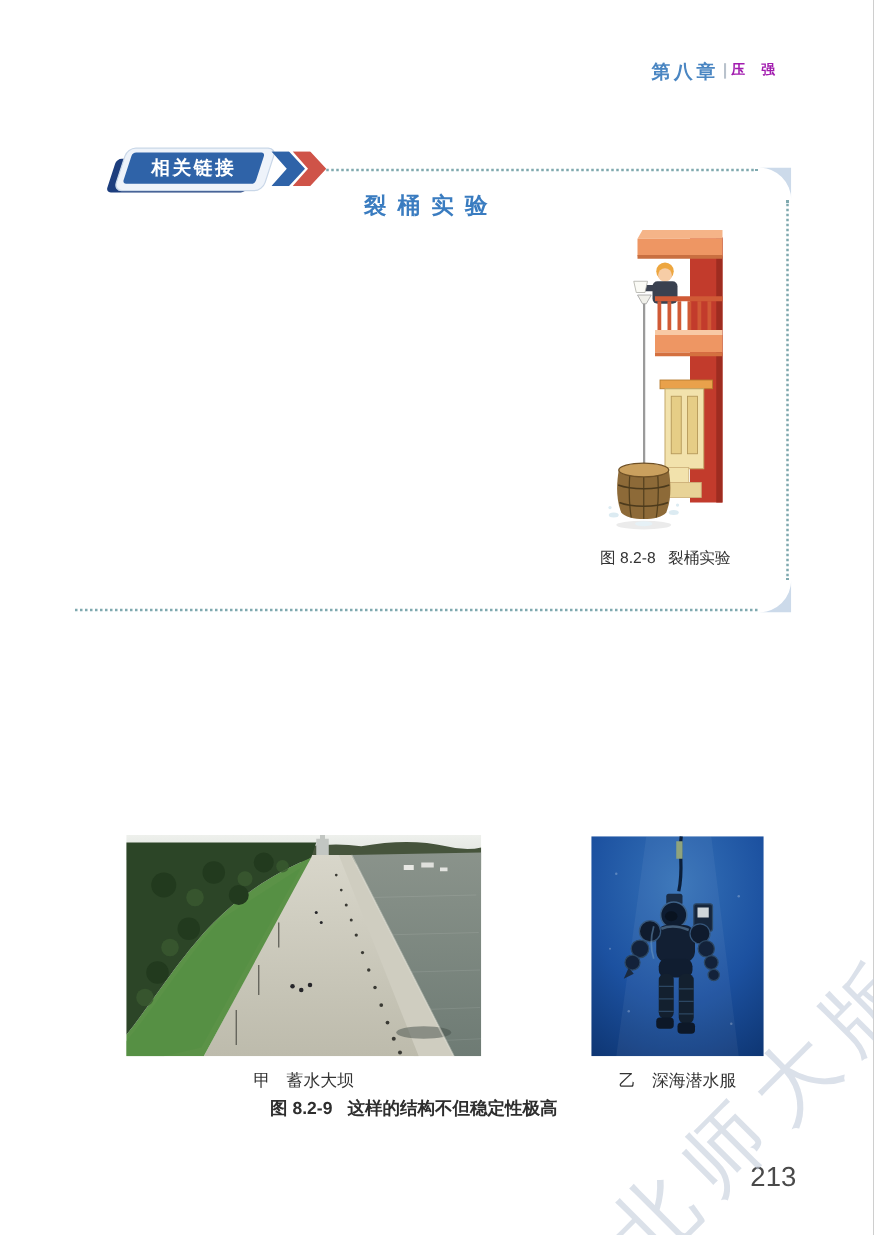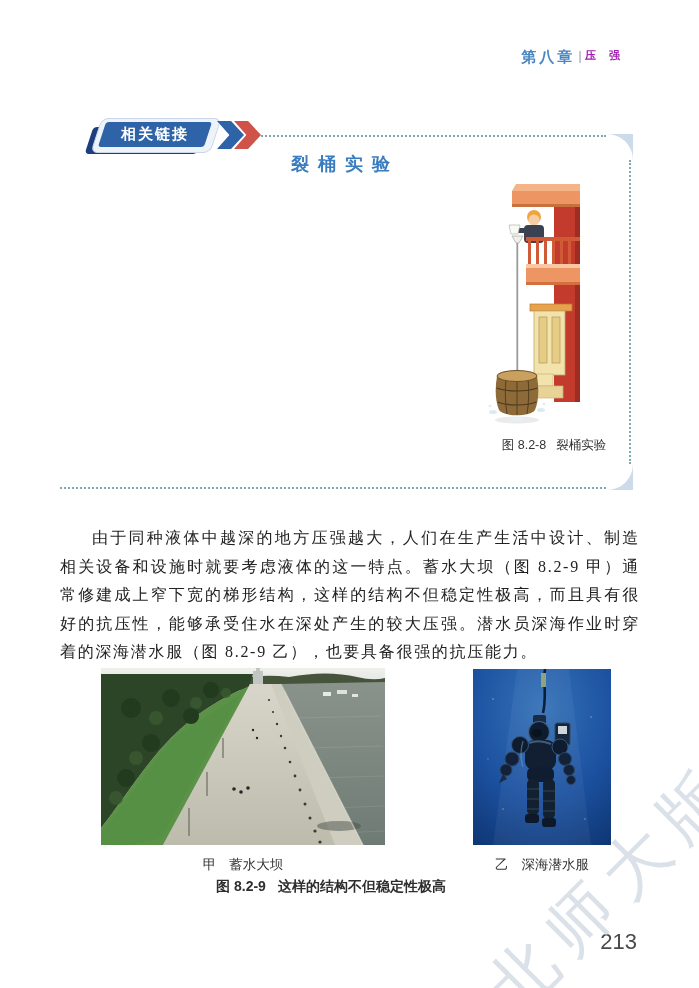--- a/index.html
+++ b/index.html
@@ -36,21 +36,21 @@
     clip-path:polygon(0 0,52% 0,100% 50%,52% 100%,0 100%,46% 50%);}
   .chev.blue{left:121px;background:#2f63a8;}
   .chev.red{left:138px;background:#cf5348;}
   
   .box-title{position:absolute;left:0;top:16px;width:100%;text-align:center;
     color:#3a7cc0;font-weight:bold;font-size:18px;letter-spacing:9px;
     font-family:"Liberation Sans","DejaVu Sans",sans-serif;}
   .box-text{position:absolute;left:40px;top:50px;width:396px;}
   .box-text p{margin:0;font-size:16px;line-height:29px;letter-spacing:2.4px;
     text-align:justify;text-indent:2em;color:#252525;}
-  .fig-col{position:absolute;left:420px;top:42px;width:148px;text-align:center;}
+  .fig-col{position:absolute;left:420px;top:42px;width:148px;}
   .fig-caption{margin-top:5px;font-family:"Liberation Sans","DejaVu Sans",sans-serif;
     font-size:12.5px;color:#333;white-space:nowrap;}
   .fig-caption .lbl{margin-right:10px;}
   
   .main-para{position:absolute;left:60px;top:524px;width:580px;}
   .main-para p{margin:0;font-size:16px;line-height:28.5px;letter-spacing:1.7px;
     text-align:justify;text-indent:2em;color:#222;}
   
   .photo-dam{position:absolute;left:101px;top:668px;width:284px;height:177px;}
   .photo-diver{position:absolute;left:473px;top:669px;width:138px;height:176px;}
@@ -159,23 +159,20 @@
         <ellipse cx="35" cy="241" rx="7" ry="2" fill="#e6f1f6"></ellipse>
         <circle cx="8" cy="228" r="1.3" fill="#dcebf2"></circle>
         <circle cx="62" cy="226" r="1.3" fill="#dcebf2"></circle>
       </svg>
       <div class="fig-caption">
         <span class="lbl">图 8.2-8</span><span>裂桶实验</span>
       </div>
     </div>
   </div>
 
-  <div class="main-para">
-    <p>由于同种液体中越深的地方压强越大，人们在生产生活中设计、制造相关设备和设施时就要考虑液体的这一特点。蓄水大坝（图 8.2-9 甲）通常修建成上窄下宽的梯形结构，这样的结构不但稳定性极高，而且具有很好的抗压性，能够承受住水在深处产生的较大压强。潜水员深海作业时穿着的深海潜水服（图 8.2-9 乙），也要具备很强的抗压能力。</p>
-  </div>
 
   <svg class="photo-dam" viewBox="0 0 284 177">
     <defs>
       <linearGradient id="skyg" x1="0" y1="0" x2="0" y2="1">
         <stop offset="0" stop-color="#eef0ec"></stop>
           <stop offset="1" stop-color="#dfe3de"></stop>
       </linearGradient>
       <linearGradient id="waterg" x1="0" y1="0" x2="0" y2="1">
         <stop offset="0" stop-color="#8a938b"></stop>
           <stop offset="1" stop-color="#6e7b74"></stop>

